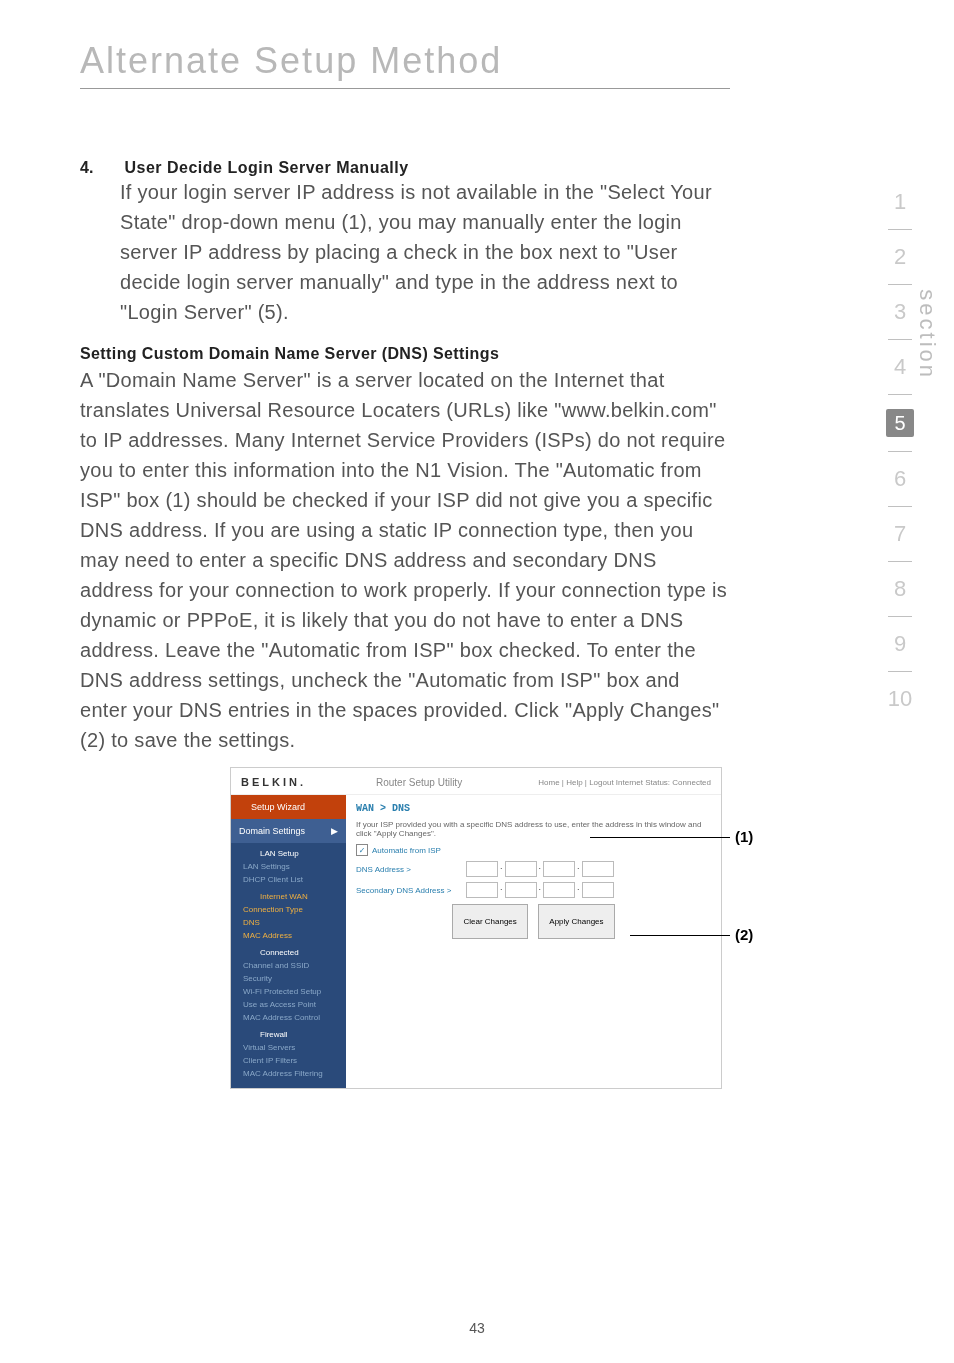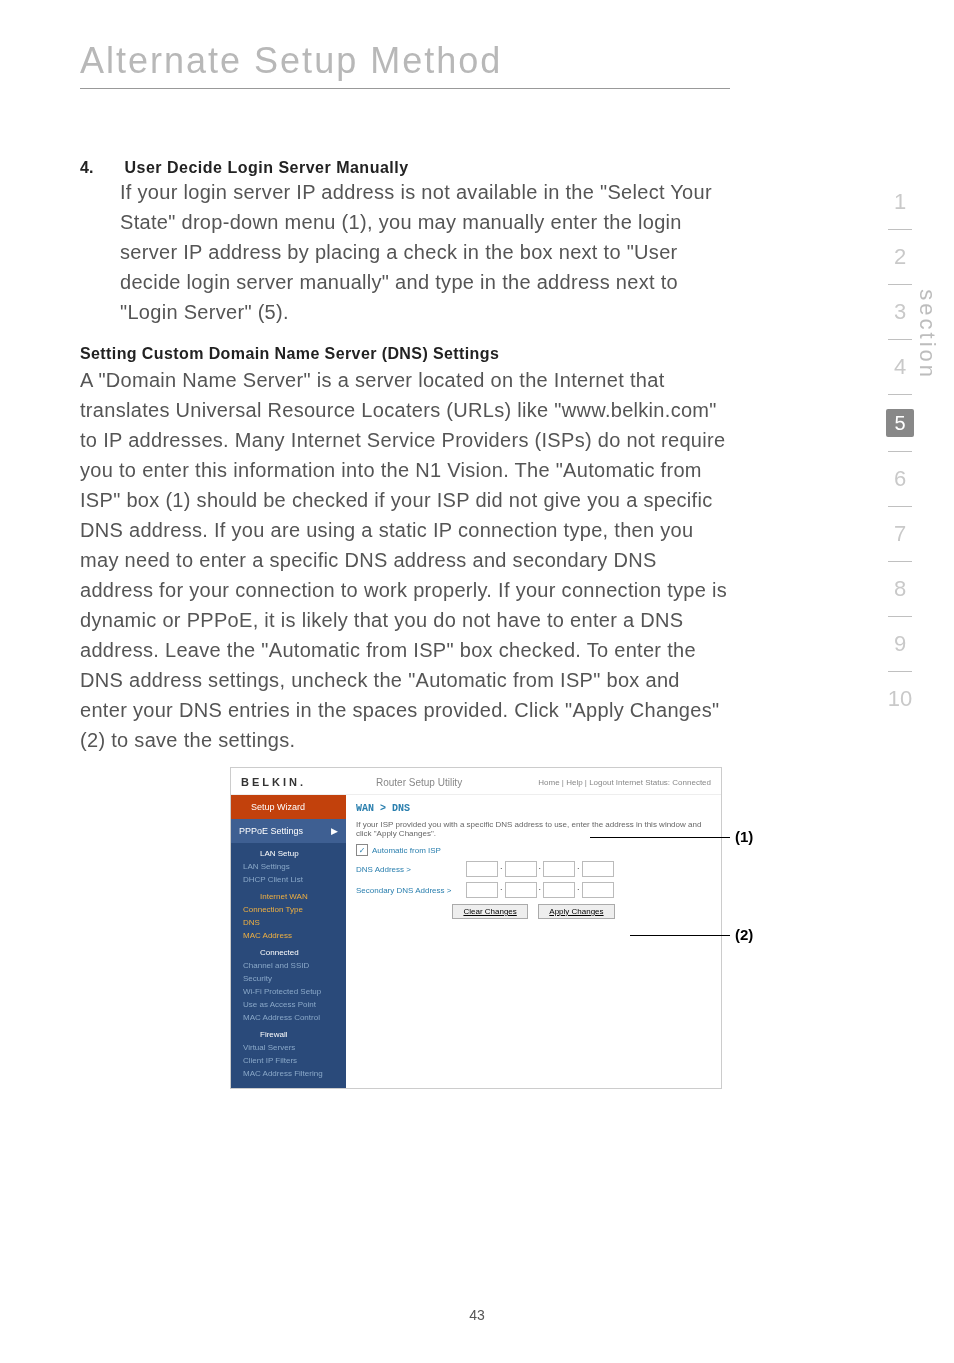--- a/index.html
+++ b/index.html
@@ -228,40 +228,39 @@
     font-size: 8px;
     margin: 6px 0;
   }
   .embed-main .note a { color: #2a7fae; text-decoration: none; }
   .embed-main .btns {
     text-align: center;
     margin-top: 6px;
   }
   .embed-main .btns button {
     font-size: 8px;
-    padding: 2px 10px;
+    padding: 12px 10px;
     margin: 0 4px;
     background: #eee;
     border: 1px solid #aaa;
     cursor: pointer;
-    text-decoration: underline;
   }
   .callout {
     position: absolute;
     font-weight: bold;
     font-size: 15px;
     color: #000;
   }
   .callout-line {
     position: absolute;
     border-top: 1px solid #000;
   }
   .page-number {
     position: absolute;
-    bottom: 40px;
+    bottom: 27px;
     width: 100%;
     text-align: center;
     font-size: 14px;
     color: #555;
     left: 0;
   }
 </style>
 </head>
 <body>
 
@@ -282,21 +281,21 @@
     <div class="embed">
       <div class="embed-header">
         <span class="brand">BELKIN.</span>
         <span class="util">Router Setup Utility</span>
         <span class="right">Home | Help | Logout   Internet Status: Connected</span>
       </div>
       <div class="embed-body">
         <div class="embed-sidebar">
           <div class="wiz">Setup Wizard</div>
           <div class="manual">
-            <span>PPPoE Settings</span>
+            <span>Domain Settings</span>
             <span>▶</span>
           </div>
 
           <div class="cat">LAN Setup</div>
           <div class="item">LAN Settings</div>
           <div class="item">DHCP Client List</div>
 
           <div class="cat hl">Internet WAN</div>
           <div class="item hl">Connection Type</div>
           <div class="item hl">DNS</div>

